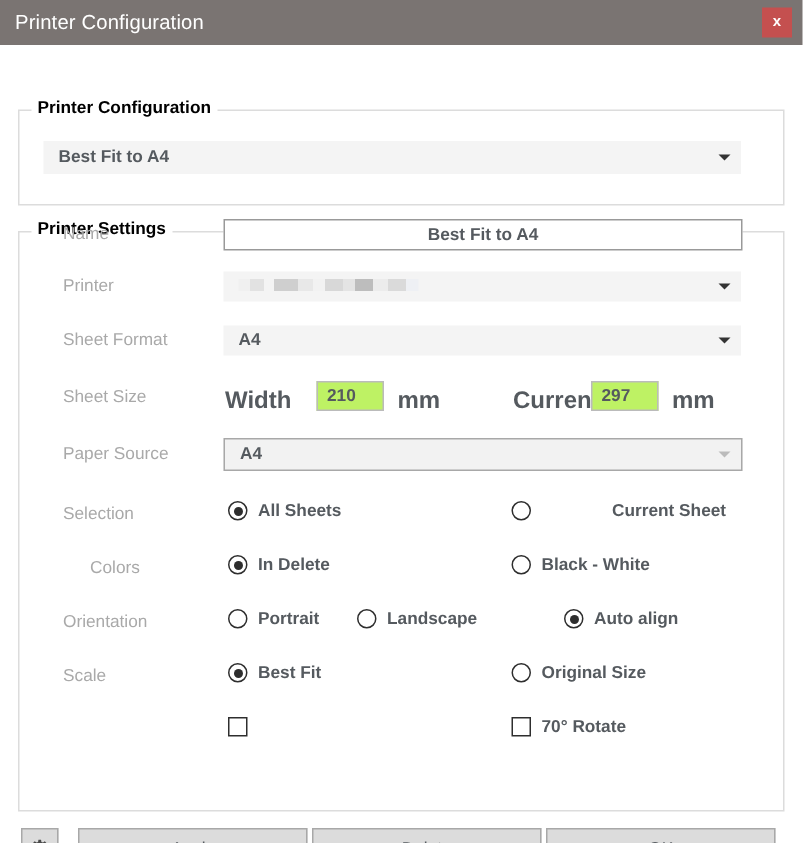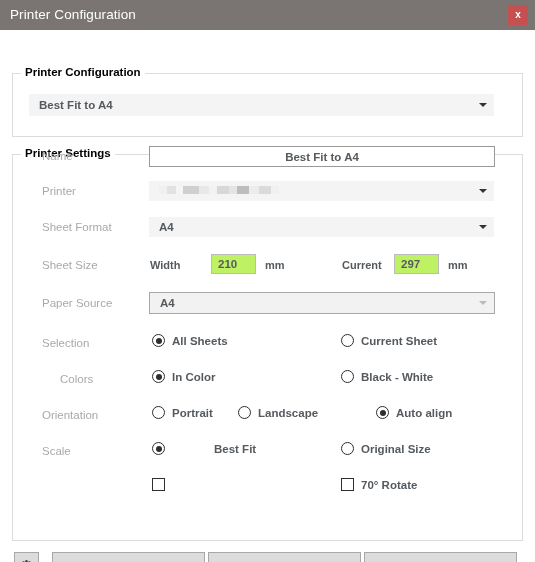--- a/index.html
+++ b/index.html
@@ -73,21 +73,21 @@
 
   
   .field-label {
     position: absolute;
     font-size: 11.5px;
     color: #a9a9a9;
     white-space: nowrap;
   }
   .sublabel {
     position: absolute;
-    font-size: 11px;
+    font-size: 16px;
     color: #555a5f;
     font-weight: bold;
     white-space: nowrap;
   }
 
   .combo {
     position: absolute;
     background: #f4f4f4;
     box-sizing: border-box;
     cursor: pointer;
@@ -295,29 +295,29 @@
     <span class="combo-arrow">
       <span class="arrow-glyph faded"></span>
     </span>
   </div>
 
   <div class="field-label" style="left:42px; top:307px;">Selection</div>
   <div class="opt" style="left:152px; top:304px;">
     <span class="radio-mark checked"></span>
     <span class="opt-label">All Sheets</span>
   </div>
-  <div class="opt" style="left:341px; top:304px;">
+  <div class="opt" style="left:341px; top:304px;gap:47px;">
     <span class="radio-mark"></span>
     <span class="opt-label">Current Sheet</span>
   </div>
 
   <div class="field-label" style="left:42px; top:343px;margin-left:18px;">Colors</div>
   <div class="opt" style="left:152px; top:340px;">
     <span class="radio-mark checked"></span>
-    <span class="opt-label">In Color</span>
+    <span class="opt-label">In Delete</span>
   </div>
   <div class="opt" style="left:341px; top:340px;">
     <span class="radio-mark"></span>
     <span class="opt-label">Black - White</span>
   </div>
 
   <div class="field-label" style="left:42px; top:379px;">Orientation</div>
   <div class="opt" style="left:152px; top:376px;">
     <span class="radio-mark"></span>
     <span class="opt-label">Portrait</span>
@@ -325,21 +325,21 @@
   <div class="opt" style="left:238px; top:376px;">
     <span class="radio-mark"></span>
     <span class="opt-label">Landscape</span>
   </div>
   <div class="opt" style="left:341px; top:376px;padding-left:35px;">
     <span class="radio-mark checked"></span>
     <span class="opt-label">Auto align</span>
   </div>
 
   <div class="field-label" style="left:42px; top:415px;">Scale</div>
-  <div class="opt" style="left:152px; top:412px;gap:42px;">
+  <div class="opt" style="left:152px; top:412px;">
     <span class="radio-mark checked"></span>
     <span class="opt-label">Best Fit</span>
   </div>
   <div class="opt" style="left:341px; top:412px;">
     <span class="radio-mark"></span>
     <span class="opt-label">Original Size</span>
   </div>
 
   <div class="opt" style="left:152px; top:448px;">
     <span class="check-mark"></span>

